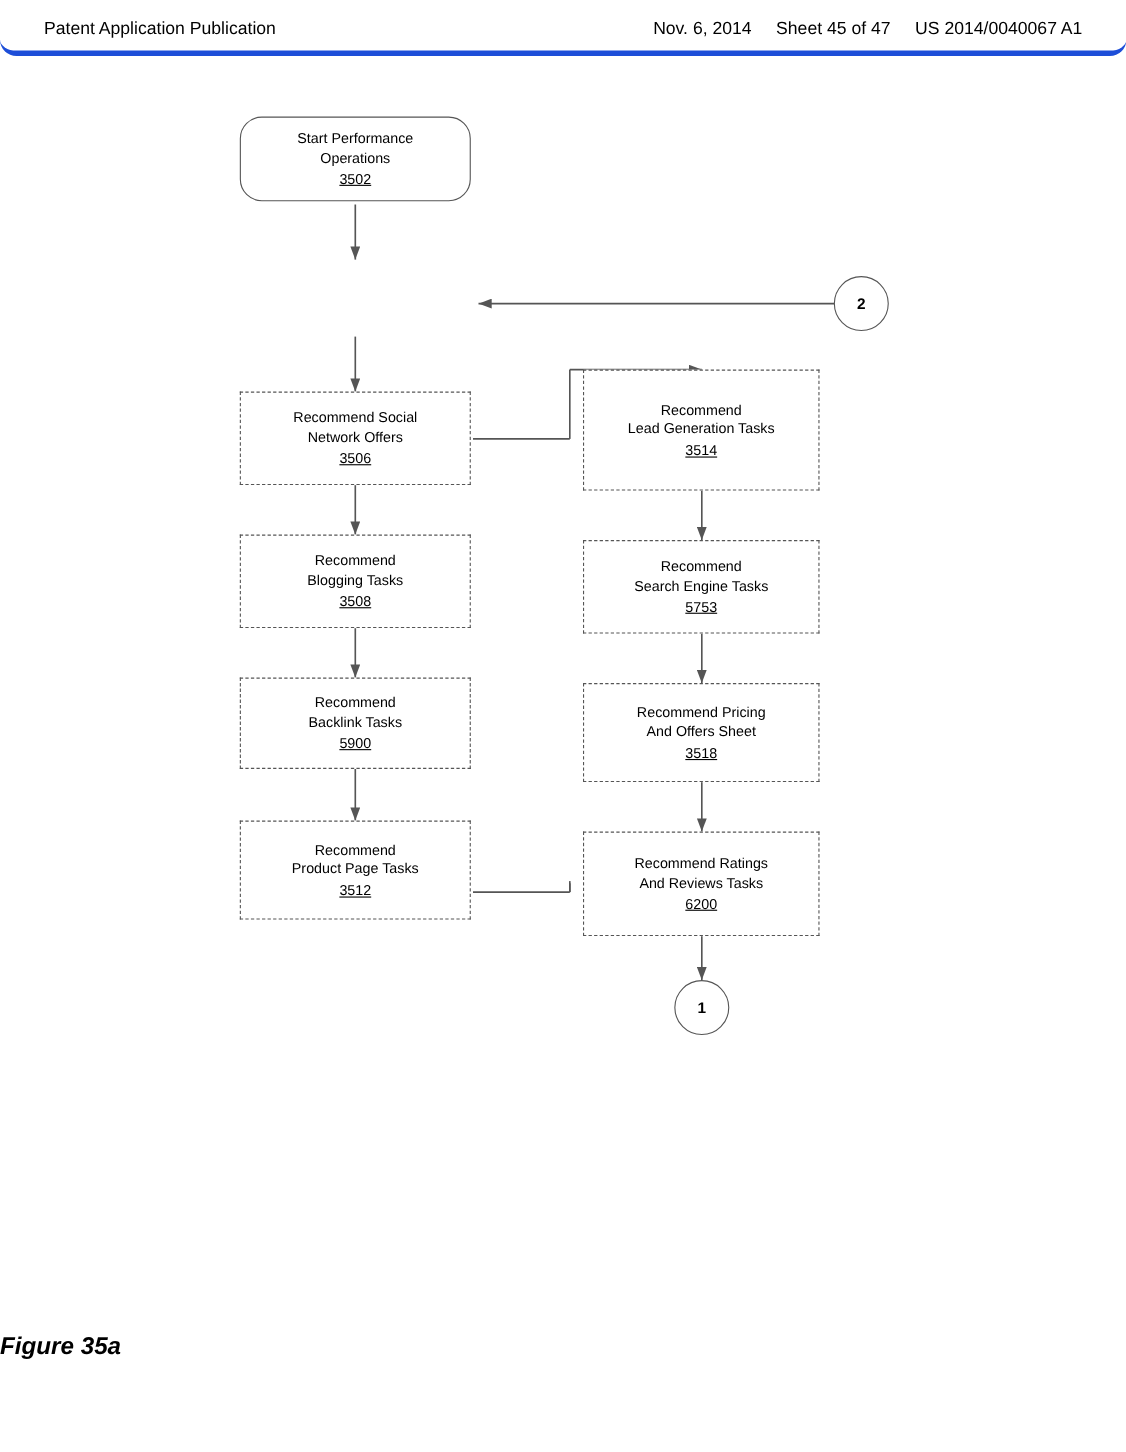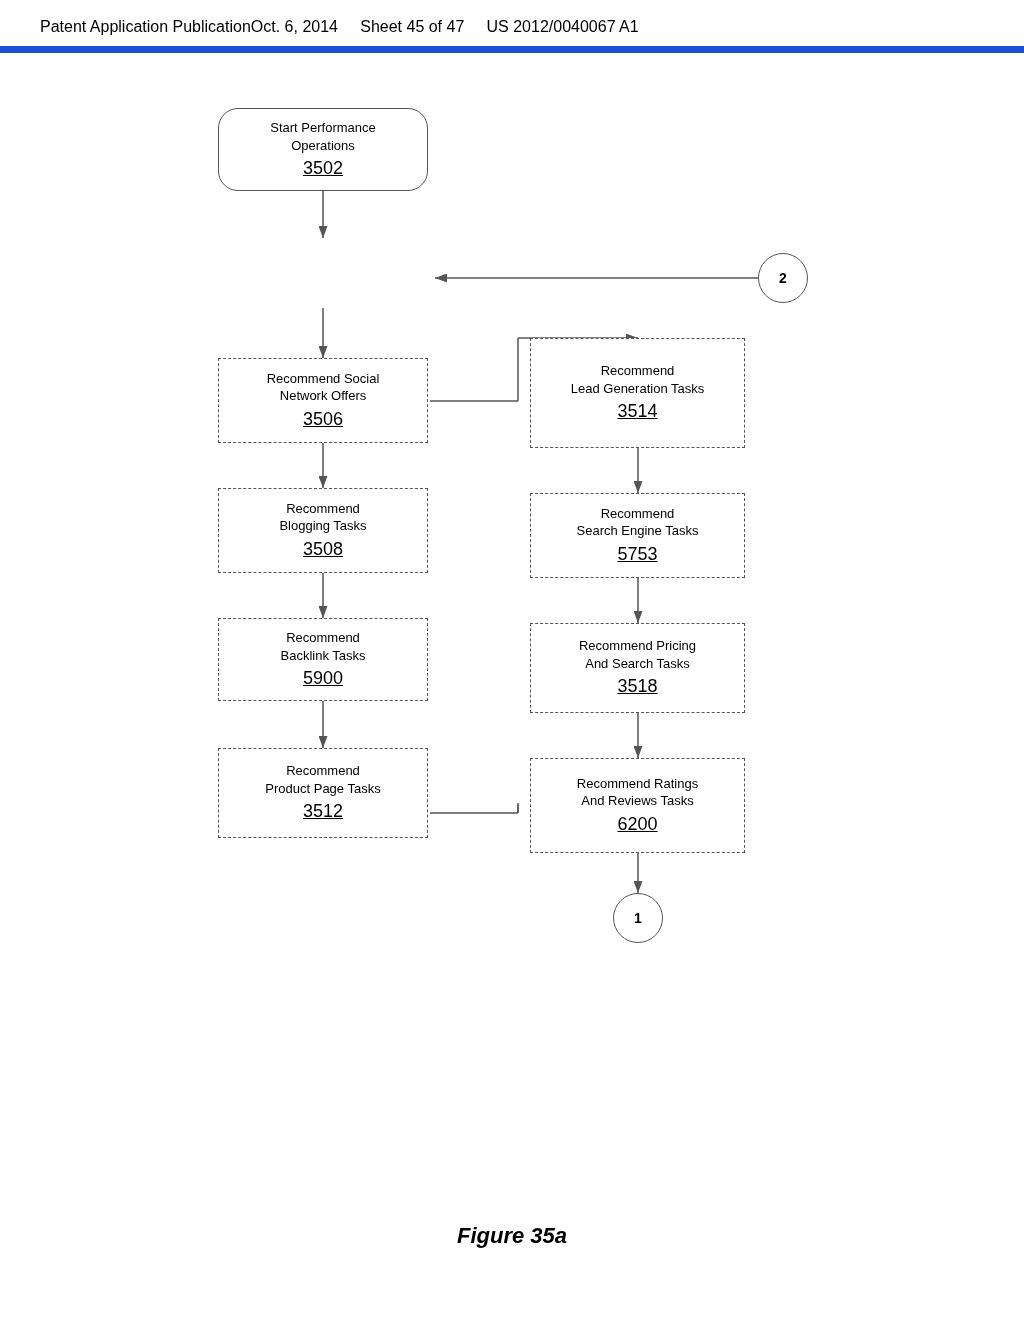--- a/index.html
+++ b/index.html
@@ -7,23 +7,25 @@
       background: #fff;
       font-family: Arial, sans-serif;
       width: 1024px;
       min-height: 1320px;
       position: relative;
     }
 
     
     .header {
       display: flex;
+      justify-content: space-between;
       align-items: flex-start;
       padding: 18px 40px 10px 40px;
-      border-bottom: 7px solid #1d4ed8;
+      border-bottom: 5px solid #1d4ed8;
+      border-radius: 15px;
     }
 
     
     .diagram-area {
       position: relative;
       width: 100%;
       height: 1160px;
     }
 
     
@@ -35,21 +37,21 @@
       justify-content: center;
       text-align: center;
       font-size: 13px;
       line-height: 1.35;
     }
     .node-label {
       font-size: 13px;
     }
     .node-id {
       text-decoration: underline;
-      font-size: 18px;
+      font-size: 13px;
       margin-top: 2px;
     }
 
     .rounded-rect {
       border: 1.5px solid #555;
       border-radius: 20px;
       background: #fff;
       padding: 10px 16px;
     }
     .rect {
@@ -65,49 +67,48 @@
       height: 50px;
       display: flex;
       align-items: center;
       justify-content: center;
       font-size: 14px;
       font-weight: bold;
     }
 
     
     .figure-caption {
-      text-align: center;
+      text-align: left;
       font-size: 22px;
       font-weight: bold;
       font-style: italic;
-      margin-top: 10px;
       padding-bottom: 20px;
     }
 
     svg.arrows {
       position: absolute;
       top: 0; left: 0;
       width: 100%;
       height: 100%;
       pointer-events: none;
     }
   </style>
 </head>
 <body>
 
 <div class="header">
   <div>
     <span>Patent Application Publication</span>
   </div>
   <div style="text-align:center;">
-    <span>Oct. 6, 2014</span>
+    <span>Nov. 6, 2014</span>
     &nbsp;&nbsp;&nbsp;
     <span>Sheet 45 of 47</span>
     &nbsp;&nbsp;&nbsp;
-    <span>US 2012/0040067 A1</span>
+    <span>US 2014/0040067 A1</span>
   </div>
 </div>
 
 <div class="diagram-area">
   <svg class="arrows">
 
     <defs>
       <marker id="arrowhead" markerWidth="8" markerHeight="6" refX="8" refY="3" orient="auto">
         <polygon points="0 0, 8 3, 0 6" fill="#555"></polygon>
       </marker>
@@ -185,21 +186,21 @@
   </div>
 
   <div class="node rect" style="left:530px; top:440px; width:215px; min-height:85px;">
     <span class="node-label" style="white-space:pre-line;">Recommend
 Search Engine Tasks</span>
     <span class="node-id">5753</span>
   </div>
 
   <div class="node rect" style="left:530px; top:570px; width:215px; min-height:90px;">
     <span class="node-label" style="white-space:pre-line;">Recommend Pricing
-And Search Tasks</span>
+And Offers Sheet</span>
     <span class="node-id">3518</span>
   </div>
 
   <div class="node rect" style="left:530px; top:705px; width:215px; min-height:95px;">
     <span class="node-label" style="white-space:pre-line;">Recommend Ratings
 And Reviews Tasks</span>
     <span class="node-id">6200</span>
   </div>
 
   <div class="circle-node" style="position:absolute; left:613px; top:840px;">

